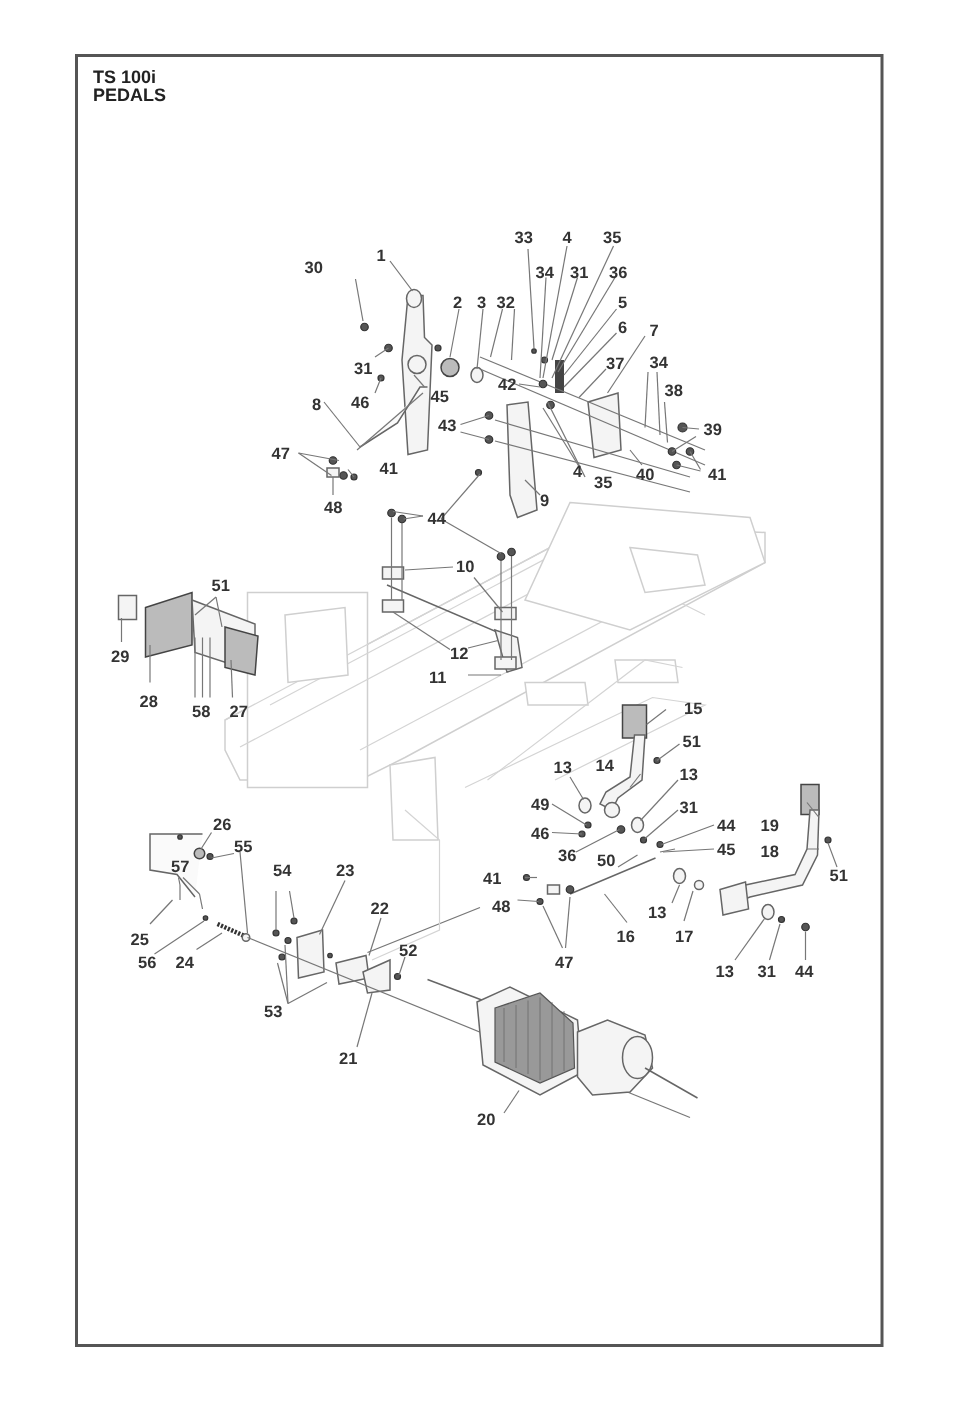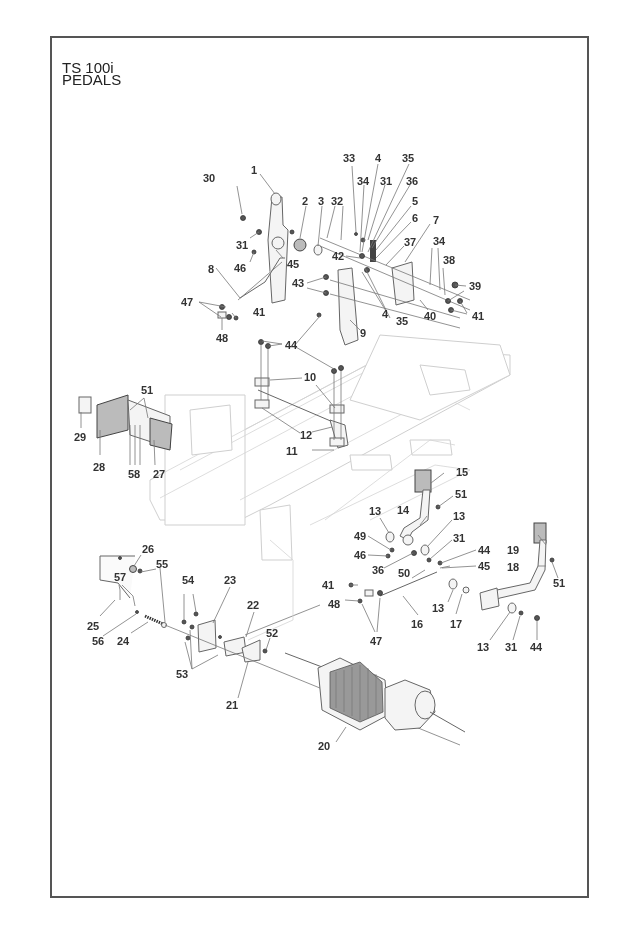--- a/index.html
+++ b/index.html
@@ -1,18 +1,18 @@
 <!DOCTYPE html>
 <html><head>
 <meta charset="utf-8">
 <style>
   html, body { margin:0; padding:0; background:#ffffff; }
   body { width:639px; height:939px; position:relative; overflow:hidden; font-family:"Liberation Sans", sans-serif; }
   #frame { position:absolute; left:50px; top:36px; width:535px; height:858px; border:2px solid #555; box-sizing:content-box; }
-  .title-block { position:absolute; left:62px; top:62px; font-weight:normal; font-size:15px; line-height:12px; color:#222; }
+  .title-block { position:absolute; left:62px; top:45px; font-weight:bold; font-size:12px; line-height:12px; color:#222; }
   #diagram { position:absolute; left:0; top:0; width:639px; height:939px; }
   .lbl { font-family:"Liberation Sans", sans-serif; font-weight:bold; font-size:11px; fill:#333; }
   .ld { stroke:#777; stroke-width:0.8; fill:none; }
   .frm { stroke:#cfcfcf; stroke-width:1; fill:#fff; }
   .frm2 { stroke:#d4d4d4; stroke-width:0.8; fill:none; }
   .prt { stroke:#666; stroke-width:1; fill:#f4f4f4; }
   .prtd { stroke:#444; stroke-width:1; fill:#bbb; }
   .prtk { stroke:#333; stroke-width:0.8; fill:#555; }
   .rod { stroke:#666; stroke-width:1; fill:#fafafa; }
 </style>

